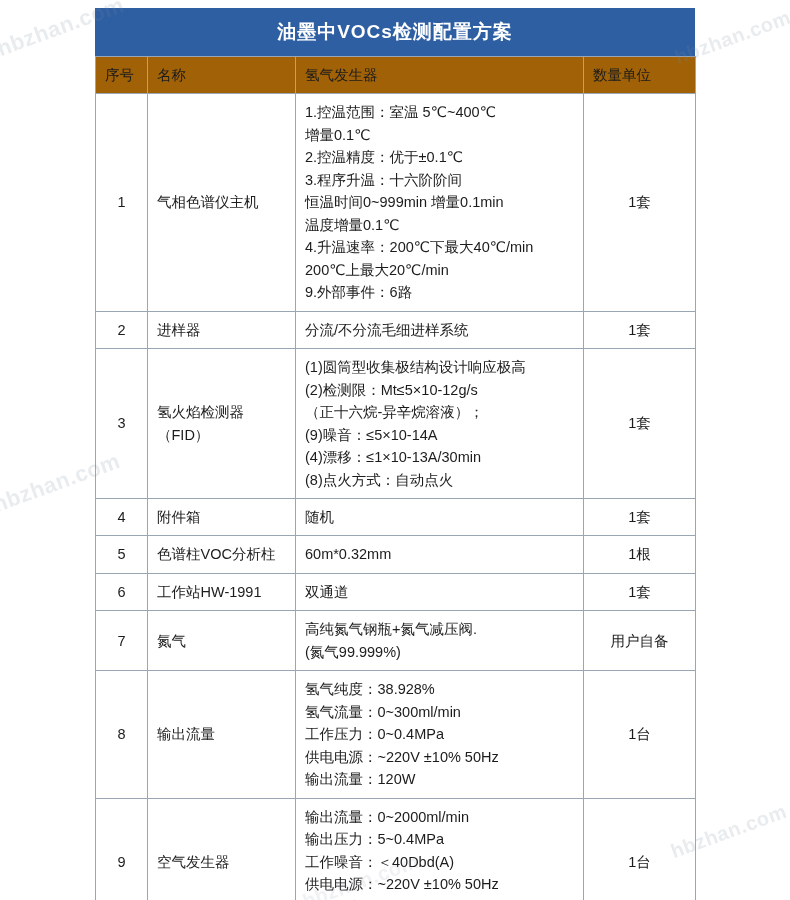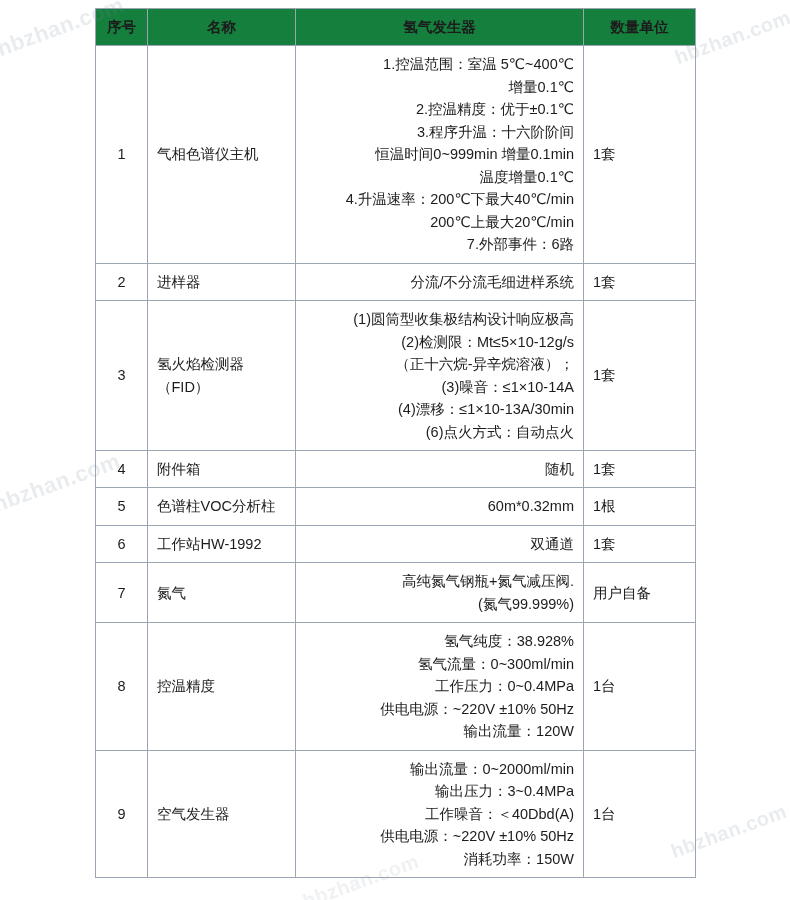--- a/index.html
+++ b/index.html
@@ -66,52 +66,53 @@
   table.spec td, table.spec th {
     border: 1px solid #9aa6b4;
     font-size: 14.5px;
     color: #1c1c1c;
     padding: 7px 9px;
     vertical-align: middle;
     line-height: 1.55;
     font-weight: normal;
   }
   table.spec thead th {
-    background: #15803d;
-    font-weight: 700;
-    text-align: center;
+    background: #a16207;
+    font-weight: 400;
+    text-align: left;
     height: 22px;
   }
   thead th.c-idx, thead th.c-qty { text-align: center; }
 
   col.c-idx  { width: 52px; }
   col.c-name { width: 148px; }
   col.c-spec { width: 288px; }
   col.c-qty  { width: 112px; }
 
   td.c-idx { text-align: center; }
-  td.c-qty { }
-  td.c-spec .line { display: block; white-space: pre; text-align: right; }
+  td.c-qty { text-align: center; }
+  td.c-spec .line { display: block; white-space: pre; }
   td.c-name, td.c-spec { text-align: left; }
 
   .tall td { vertical-align: middle; }
 </style>
 </head>
 <body>
 
 <div class="watermark-layer">
   <span class="wm wm1">hbzhan.com</span>
   <span class="wm wm2">hbzhan.com</span>
   <span class="wm wm3">hbzhan.com</span>
   <span class="wm wm4">hbzhan.com</span>
   <span class="wm wm5">hbzhan.com</span>
 </div>
 
 <div class="sheet">
 
+  <div class="title-bar">油墨中VOCs检测配置方案</div>
 
   <table class="spec">
     <colgroup>
       <col class="c-idx">
       <col class="c-name">
       <col class="c-spec">
       <col class="c-qty">
     </colgroup>
     <thead>
       <tr>
@@ -127,42 +128,42 @@
           <td class="c-name">气相色谱仪主机</td>
           <td class="c-spec">
             <span class="line">1.控温范围：室温 5℃~400℃</span>
             <span class="line">增量0.1℃</span>
             <span class="line">2.控温精度：优于±0.1℃</span>
             <span class="line">3.程序升温：十六阶阶间</span>
             <span class="line">恒温时间0~999min 增量0.1min</span>
             <span class="line">温度增量0.1℃</span>
             <span class="line">4.升温速率：200℃下最大40℃/min</span>
             <span class="line">200℃上最大20℃/min</span>
-            <span class="line">7.外部事件：6路</span>
+            <span class="line">9.外部事件：6路</span>
           </td>
           <td class="c-qty">1套</td>
         </tr>
         <tr>
           <td class="c-idx">2</td>
           <td class="c-name">进样器</td>
           <td class="c-spec">
             <span class="line">分流/不分流毛细进样系统</span>
           </td>
           <td class="c-qty">1套</td>
         </tr>
         <tr class="tall">
           <td class="c-idx">3</td>
           <td class="c-name">氢火焰检测器（FID）</td>
           <td class="c-spec">
             <span class="line">(1)圆筒型收集极结构设计响应极高</span>
             <span class="line">(2)检测限：Mt≤5×10-12g/s</span>
             <span class="line">（正十六烷-异辛烷溶液）；</span>
-            <span class="line">(3)噪音：≤1×10-14A</span>
+            <span class="line">(9)噪音：≤5×10-14A</span>
             <span class="line">(4)漂移：≤1×10-13A/30min</span>
-            <span class="line">(6)点火方式：自动点火</span>
+            <span class="line">(8)点火方式：自动点火</span>
           </td>
           <td class="c-qty">1套</td>
         </tr>
         <tr>
           <td class="c-idx">4</td>
           <td class="c-name">附件箱</td>
           <td class="c-spec">
             <span class="line">随机</span>
           </td>
           <td class="c-qty">1套</td>
@@ -170,53 +171,53 @@
         <tr>
           <td class="c-idx">5</td>
           <td class="c-name">色谱柱VOC分析柱</td>
           <td class="c-spec">
             <span class="line">60m*0.32mm</span>
           </td>
           <td class="c-qty">1根</td>
         </tr>
         <tr>
           <td class="c-idx">6</td>
-          <td class="c-name">工作站HW-1992</td>
+          <td class="c-name">工作站HW-1991</td>
           <td class="c-spec">
             <span class="line">双通道</span>
           </td>
           <td class="c-qty">1套</td>
         </tr>
         <tr>
           <td class="c-idx">7</td>
           <td class="c-name">氮气</td>
           <td class="c-spec">
             <span class="line">高纯氮气钢瓶+氮气减压阀.</span>
             <span class="line">(氮气99.999%)</span>
           </td>
           <td class="c-qty">用户自备</td>
         </tr>
         <tr class="tall">
           <td class="c-idx">8</td>
-          <td class="c-name">控温精度</td>
+          <td class="c-name">输出流量</td>
           <td class="c-spec">
             <span class="line">氢气纯度：38.928%</span>
             <span class="line">氢气流量：0~300ml/min</span>
             <span class="line">工作压力：0~0.4MPa</span>
             <span class="line">供电电源：~220V ±10% 50Hz</span>
             <span class="line">输出流量：120W</span>
           </td>
           <td class="c-qty">1台</td>
         </tr>
         <tr class="tall">
           <td class="c-idx">9</td>
           <td class="c-name">空气发生器</td>
           <td class="c-spec">
             <span class="line">输出流量：0~2000ml/min</span>
-            <span class="line">输出压力：3~0.4MPa</span>
+            <span class="line">输出压力：5~0.4MPa</span>
             <span class="line">工作噪音：＜40Dbd(A)</span>
             <span class="line">供电电源：~220V ±10% 50Hz</span>
             <span class="line">消耗功率：150W</span>
           </td>
           <td class="c-qty">1台</td>
         </tr>
       </tbody>
   </table>
 
 </div>

